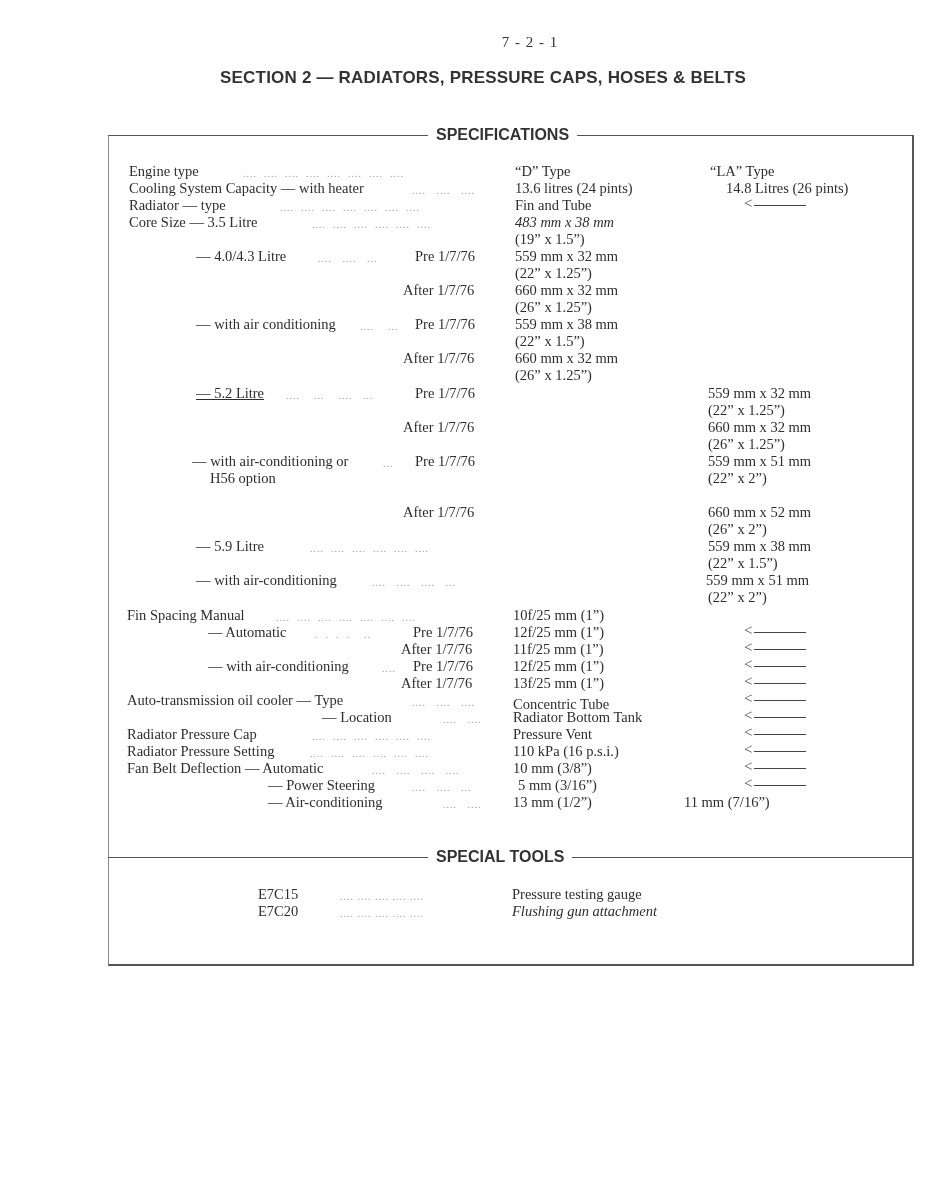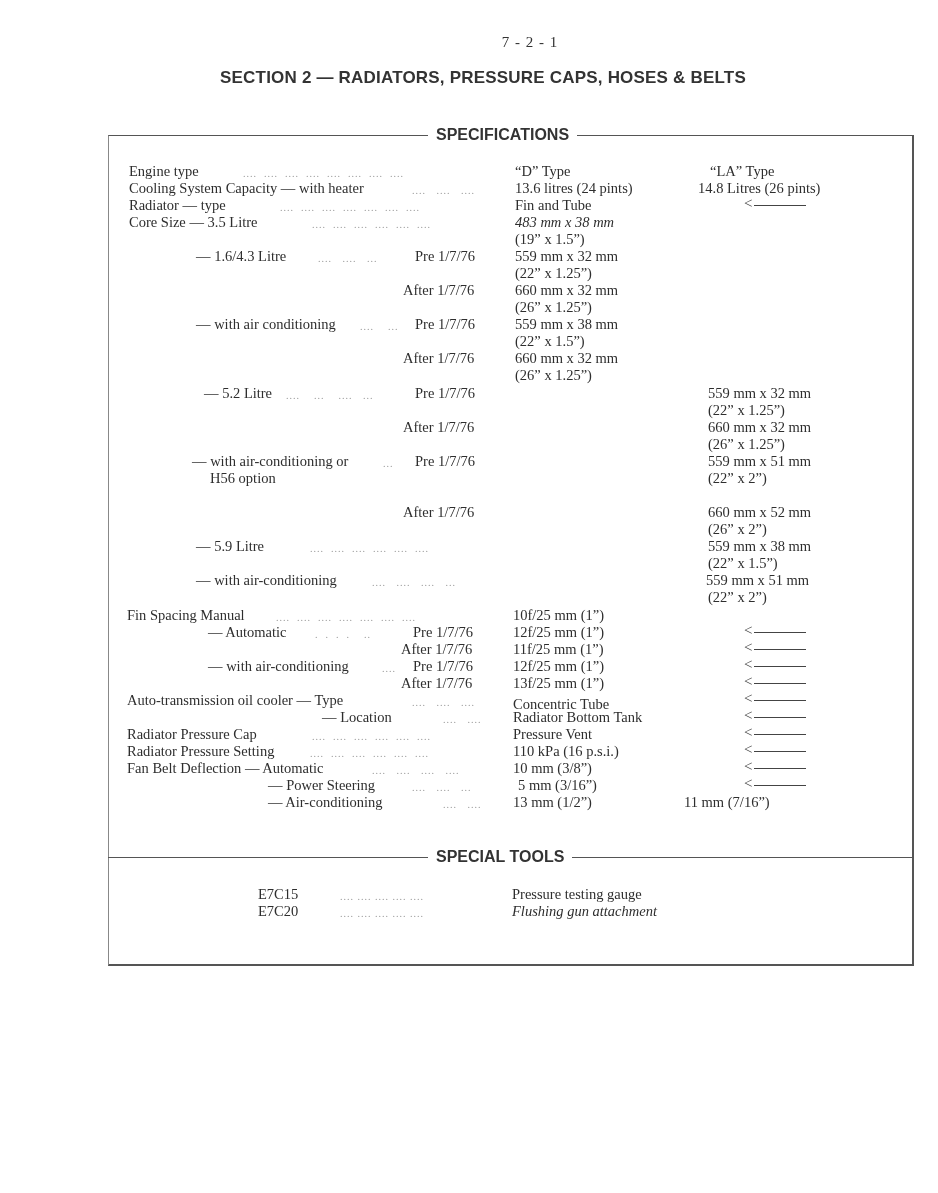--- a/index.html
+++ b/index.html
@@ -33,53 +33,53 @@
 <div class="box-heading" style="left:428px; top:848px;">SPECIAL TOOLS</div>
 
 <div class="row abs" style="left:129px; top:163px;">Engine type</div>
 <div class="row abs dots" style="left:243px; top:165px;">....&nbsp;&nbsp;....&nbsp;&nbsp;....&nbsp;&nbsp;....&nbsp;&nbsp;....&nbsp;&nbsp;....&nbsp;&nbsp;....&nbsp;&nbsp;....</div>
 <div class="row abs" style="left:515px; top:163px;">“D” Type</div>
 <div class="row abs" style="left:710px; top:163px;">“LA” Type</div>
 
 <div class="row abs" style="left:129px; top:180px;">Cooling System Capacity — with heater</div>
 <div class="row abs dots" style="left:412px; top:182px;">....&nbsp;&nbsp;&nbsp;....&nbsp;&nbsp;&nbsp;....</div>
 <div class="row abs" style="left:515px; top:180px;">13.6 litres (24 pints)</div>
-<div class="row abs" style="left:698px; top:180px;text-align:right;">14.8 Litres (26 pints)</div>
+<div class="row abs" style="left:726px; top:180px;text-align:right;">14.8 Litres (26 pints)</div>
 
 <div class="row abs" style="left:129px; top:197px;">Radiator — type</div>
 <div class="row abs dots" style="left:280px; top:199px;">....&nbsp;&nbsp;....&nbsp;&nbsp;....&nbsp;&nbsp;....&nbsp;&nbsp;....&nbsp;&nbsp;....&nbsp;&nbsp;....</div>
 <div class="row abs" style="left:515px; top:197px;">Fin and Tube</div>
 <div class="row abs" style="left:744px; top:197px;"><span class="arrow"><span class="head">&lt;</span><span class="shaft"></span></span></div>
 
 <div class="row abs" style="left:129px; top:214px;">Core Size — 3.5 Litre</div>
 <div class="row abs dots" style="left:312px; top:216px;">....&nbsp;&nbsp;....&nbsp;&nbsp;....&nbsp;&nbsp;....&nbsp;&nbsp;....&nbsp;&nbsp;....</div>
 <div class="row abs" style="left:515px; top:214px;font-style:italic;">483 mm x 38 mm</div>
 <div class="row abs" style="left:515px; top:231px;">(19” x 1.5”)</div>
 
-<div class="row abs" style="left:196px; top:248px;">— 1.6/4.3 Litre</div>
+<div class="row abs" style="left:196px; top:248px;">— 4.0/4.3 Litre</div>
 <div class="row abs dots" style="left:318px; top:250px;">....&nbsp;&nbsp;&nbsp;....&nbsp;&nbsp;&nbsp;...</div>
 <div class="row abs" style="left:415px; top:248px;">Pre 1/7/76</div>
 <div class="row abs" style="left:515px; top:248px;">559 mm x 32 mm</div>
 <div class="row abs" style="left:515px; top:265px;">(22” x 1.25”)</div>
 
 <div class="row abs" style="left:403px; top:282px;">After 1/7/76</div>
 <div class="row abs" style="left:515px; top:282px;">660 mm x 32 mm</div>
 <div class="row abs" style="left:515px; top:299px;">(26” x 1.25”)</div>
 
 <div class="row abs" style="left:196px; top:316px;">— with air conditioning</div>
 <div class="row abs dots" style="left:360px; top:318px;">....&nbsp;&nbsp;&nbsp;&nbsp;...</div>
 <div class="row abs" style="left:415px; top:316px;">Pre 1/7/76</div>
 <div class="row abs" style="left:515px; top:316px;">559 mm x 38 mm</div>
 <div class="row abs" style="left:515px; top:333px;">(22” x 1.5”)</div>
 
 <div class="row abs" style="left:403px; top:350px;">After 1/7/76</div>
 <div class="row abs" style="left:515px; top:350px;">660 mm x 32 mm</div>
 <div class="row abs" style="left:515px; top:367px;">(26” x 1.25”)</div>
 
-<div class="row abs" style="left:204px; top:385px;">— 5.2 Litre</div>
+<div class="row abs" style="left:196px; top:385px;text-decoration:underline;">— 5.2 Litre</div>
 <div class="row abs dots" style="left:286px; top:387px;">....&nbsp;&nbsp;&nbsp;&nbsp;...&nbsp;&nbsp;&nbsp;&nbsp;....&nbsp;&nbsp;&nbsp;...</div>
 <div class="row abs" style="left:415px; top:385px;">Pre 1/7/76</div>
 <div class="row abs" style="left:708px; top:385px;">559 mm x 32 mm</div>
 <div class="row abs" style="left:708px; top:402px;">(22” x 1.25”)</div>
 
 <div class="row abs" style="left:403px; top:419px;">After 1/7/76</div>
 <div class="row abs" style="left:708px; top:419px;">660 mm x 32 mm</div>
 <div class="row abs" style="left:708px; top:436px;">(26” x 1.25”)</div>
 
 <div class="row abs" style="left:192px; top:453px;">— with air-conditioning or</div>

